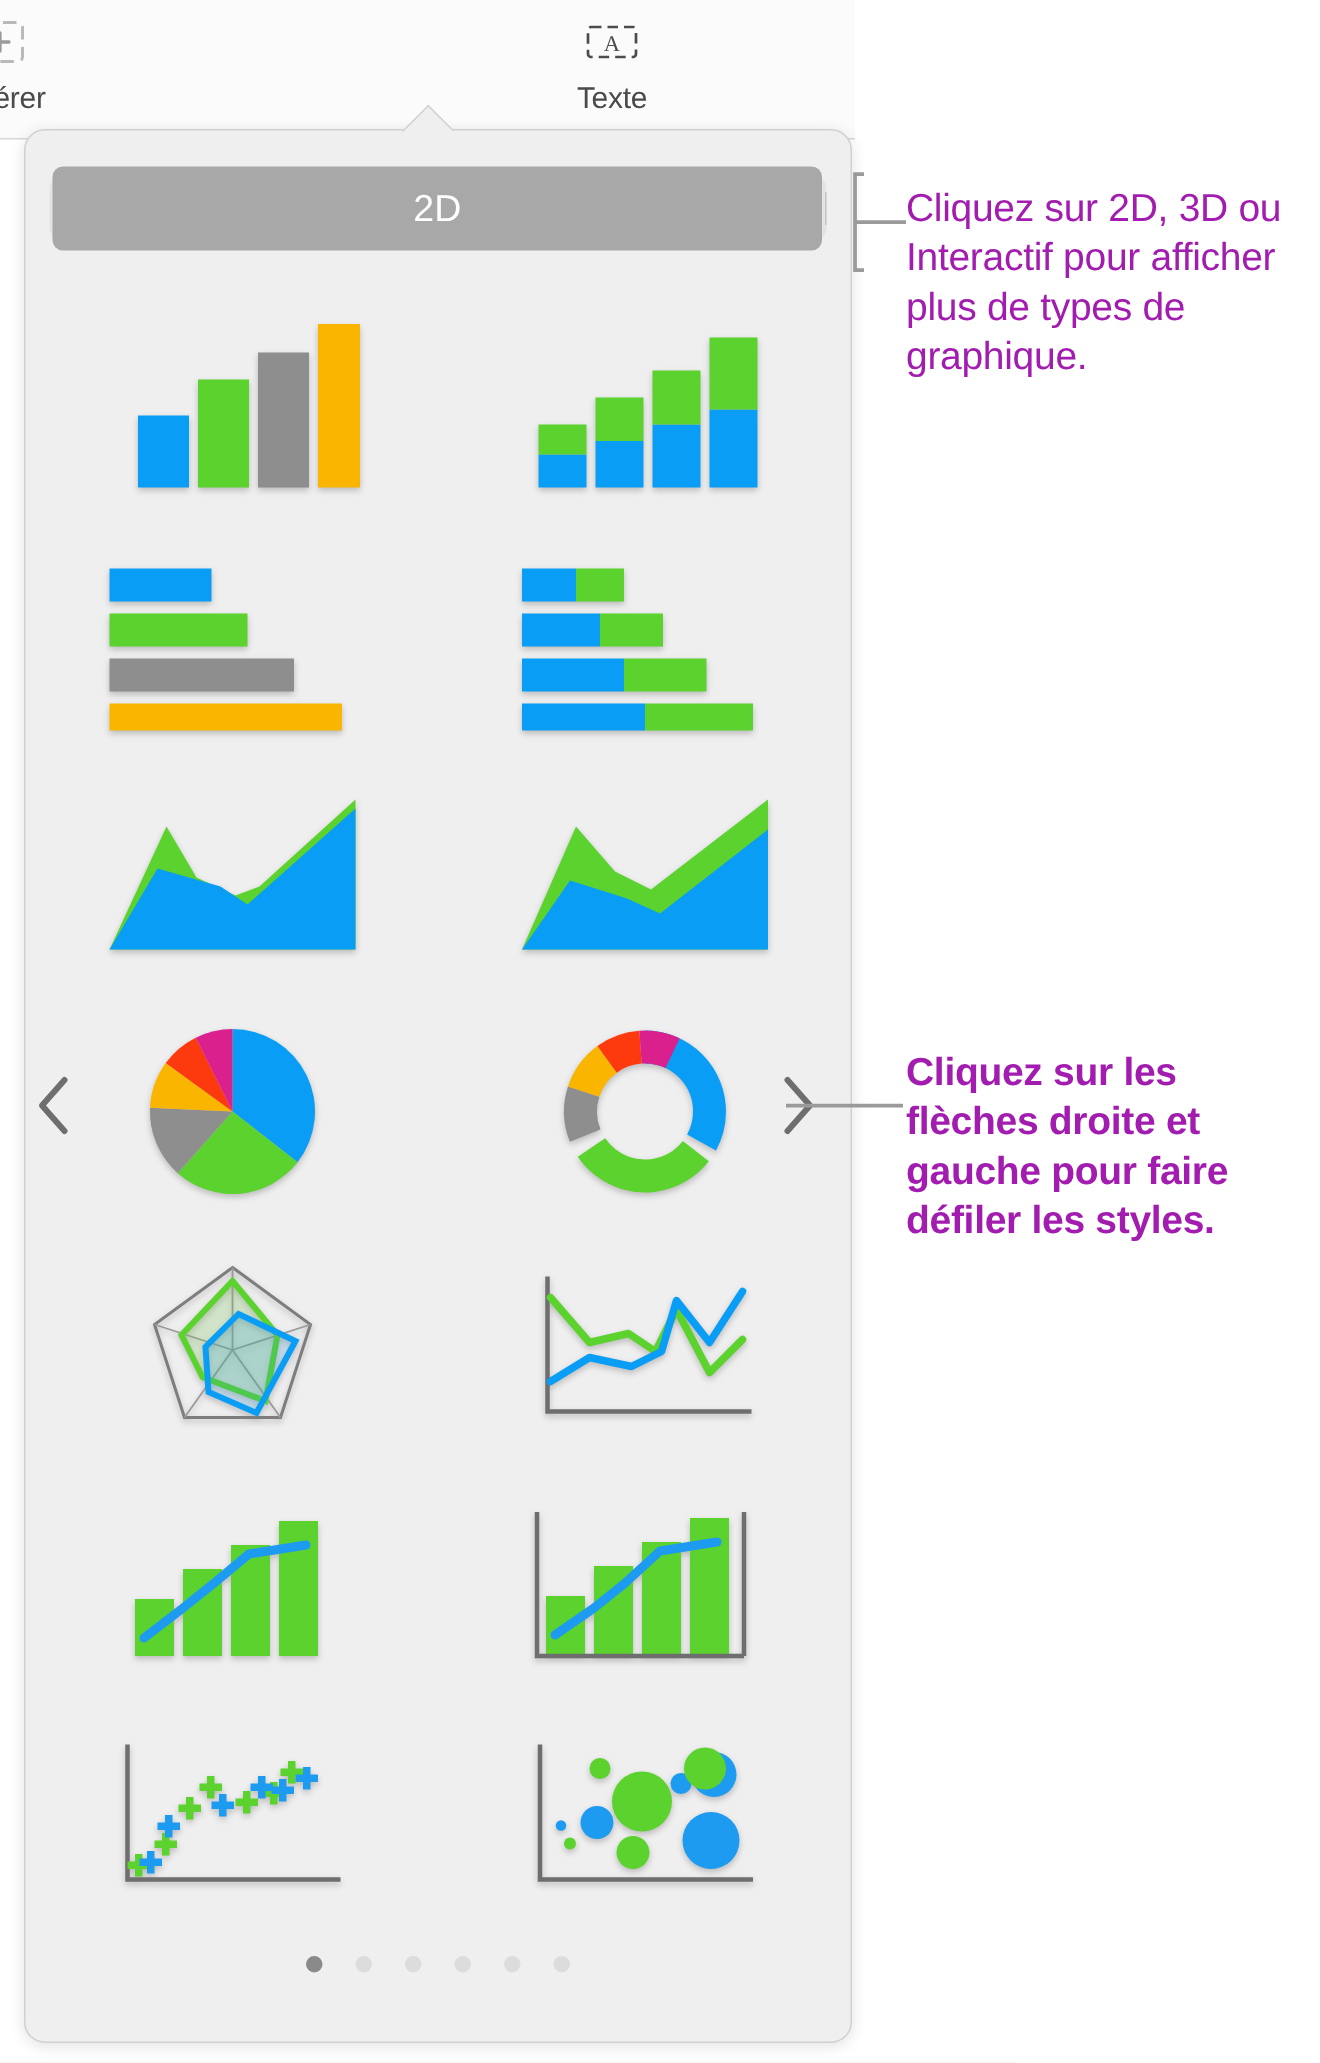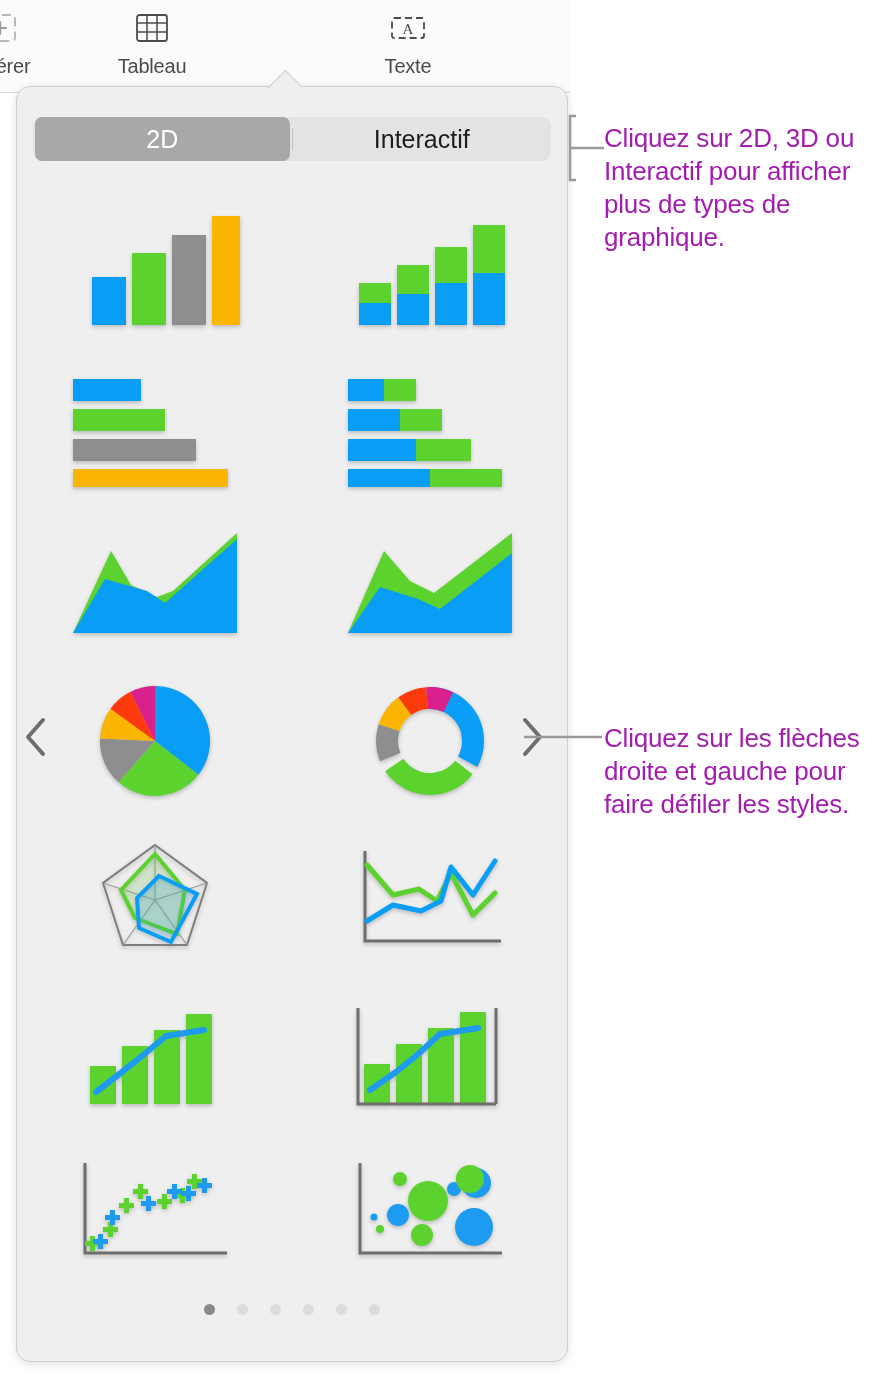--- a/index.html
+++ b/index.html
@@ -50,21 +50,21 @@
     border-left:1px solid #d0d0d0;border-top:1px solid #d0d0d0;
     transform:rotate(45deg);
   }
 
   
   #segmented{
     position:absolute;left:16px;top:30px;width:518px;height:44px;
     background:#e3e3e5;border-radius:9px;display:flex;align-items:center;
   }
   .seg{
-    flex:1;height:44px;margin:2px;border-radius:7px;
+    flex:1;height:56px;margin:2px;border-radius:7px;
     display:flex;align-items:center;justify-content:center;
     font-size:25px;color:#1d1d1f;
   }
   .seg.active{background:#a8a8a8;color:#ffffff;}
   .seg-div{
     width:1px;height:22px;background:#c4c4c6;
   }
 
   
   #grid{
@@ -92,48 +92,39 @@
   }
   #nav-prev{left:14px;top:710px;}
   #nav-next{left:510px;top:710px;}
 
   
   .callout{
     position:absolute;font-size:26px;line-height:33px;color:#a21caf;
     letter-spacing:-0.2px;
   }
   #callout-1{left:604px;top:122px;width:262px;}
-  #callout-2{left:604px;top:722px;width:262px;}
+  #callout-2{left:604px;top:698px;width:262px;font-weight:bold;}
 
   .conn{position:absolute;}
 </style>
 </head>
 <body>
 
 <div id="toolbar">
 
   <div class="tb-item" style="left:-48px">
     <div class="tb-icon">
       <svg width="34" height="30" viewBox="0 0 34 30">
         <rect x="2" y="2" width="30" height="26" rx="3" fill="none" stroke="#b9b9b9" stroke-width="2" stroke-dasharray="9 5"></rect>
         <path d="M17 9 V21 M11 15 H23" stroke="#9a9a9a" stroke-width="2.2" stroke-linecap="round"></path>
       </svg>
     </div>
     <div class="tb-label">Insérer</div>
   </div>
 
-  <div class="tb-item" style="left:104px">
-    <div class="tb-icon">
-      <svg width="32" height="28" viewBox="0 0 32 28">
-        <rect x="1" y="1" width="30" height="26" rx="2.5" fill="none" stroke="#4c4c4c" stroke-width="1.8"></rect>
-        <path d="M1 9 H31 M1 18 H31 M11 1 V27 M21 1 V27" stroke="#4c4c4c" stroke-width="1.5"></path>
-      </svg>
-    </div>
-    <div class="tb-label">Tableau</div>
-  </div>
 
 
   <div class="tb-item" style="left:360px">
     <div class="tb-icon">
       <svg width="36" height="28" viewBox="0 0 36 28">
         <rect x="2" y="4" width="32" height="20" rx="2" fill="none" stroke="#4c4c4c" stroke-width="1.8" stroke-dasharray="7 4"></rect>
         <text x="18" y="20" font-family="Liberation Serif, serif" font-size="15" fill="#4c4c4c" text-anchor="middle">A</text>
       </svg>
     </div>
     <div class="tb-label">Texte</div>
@@ -141,21 +132,20 @@
 
 </div>
 
 <div id="pop-arrow"></div>
 
 <div id="popover">
 
   <div id="segmented">
     <div class="seg active">2D</div>
     <div class="seg-div"></div>
-    <div class="seg">Interactif</div>
   </div>
 
   <div id="grid">
 
     <div class="grid-row">
       <div class="cell">
         <svg class="thumb" width="170" height="130" viewBox="0 0 170 130">
           <rect x="22" y="72" width="34" height="48" fill="#0a9df5"></rect>
           <rect x="62" y="48" width="34" height="72" fill="#5cd22e"></rect>
           <rect x="102" y="30" width="34" height="90" fill="#8e8e8e"></rect>

